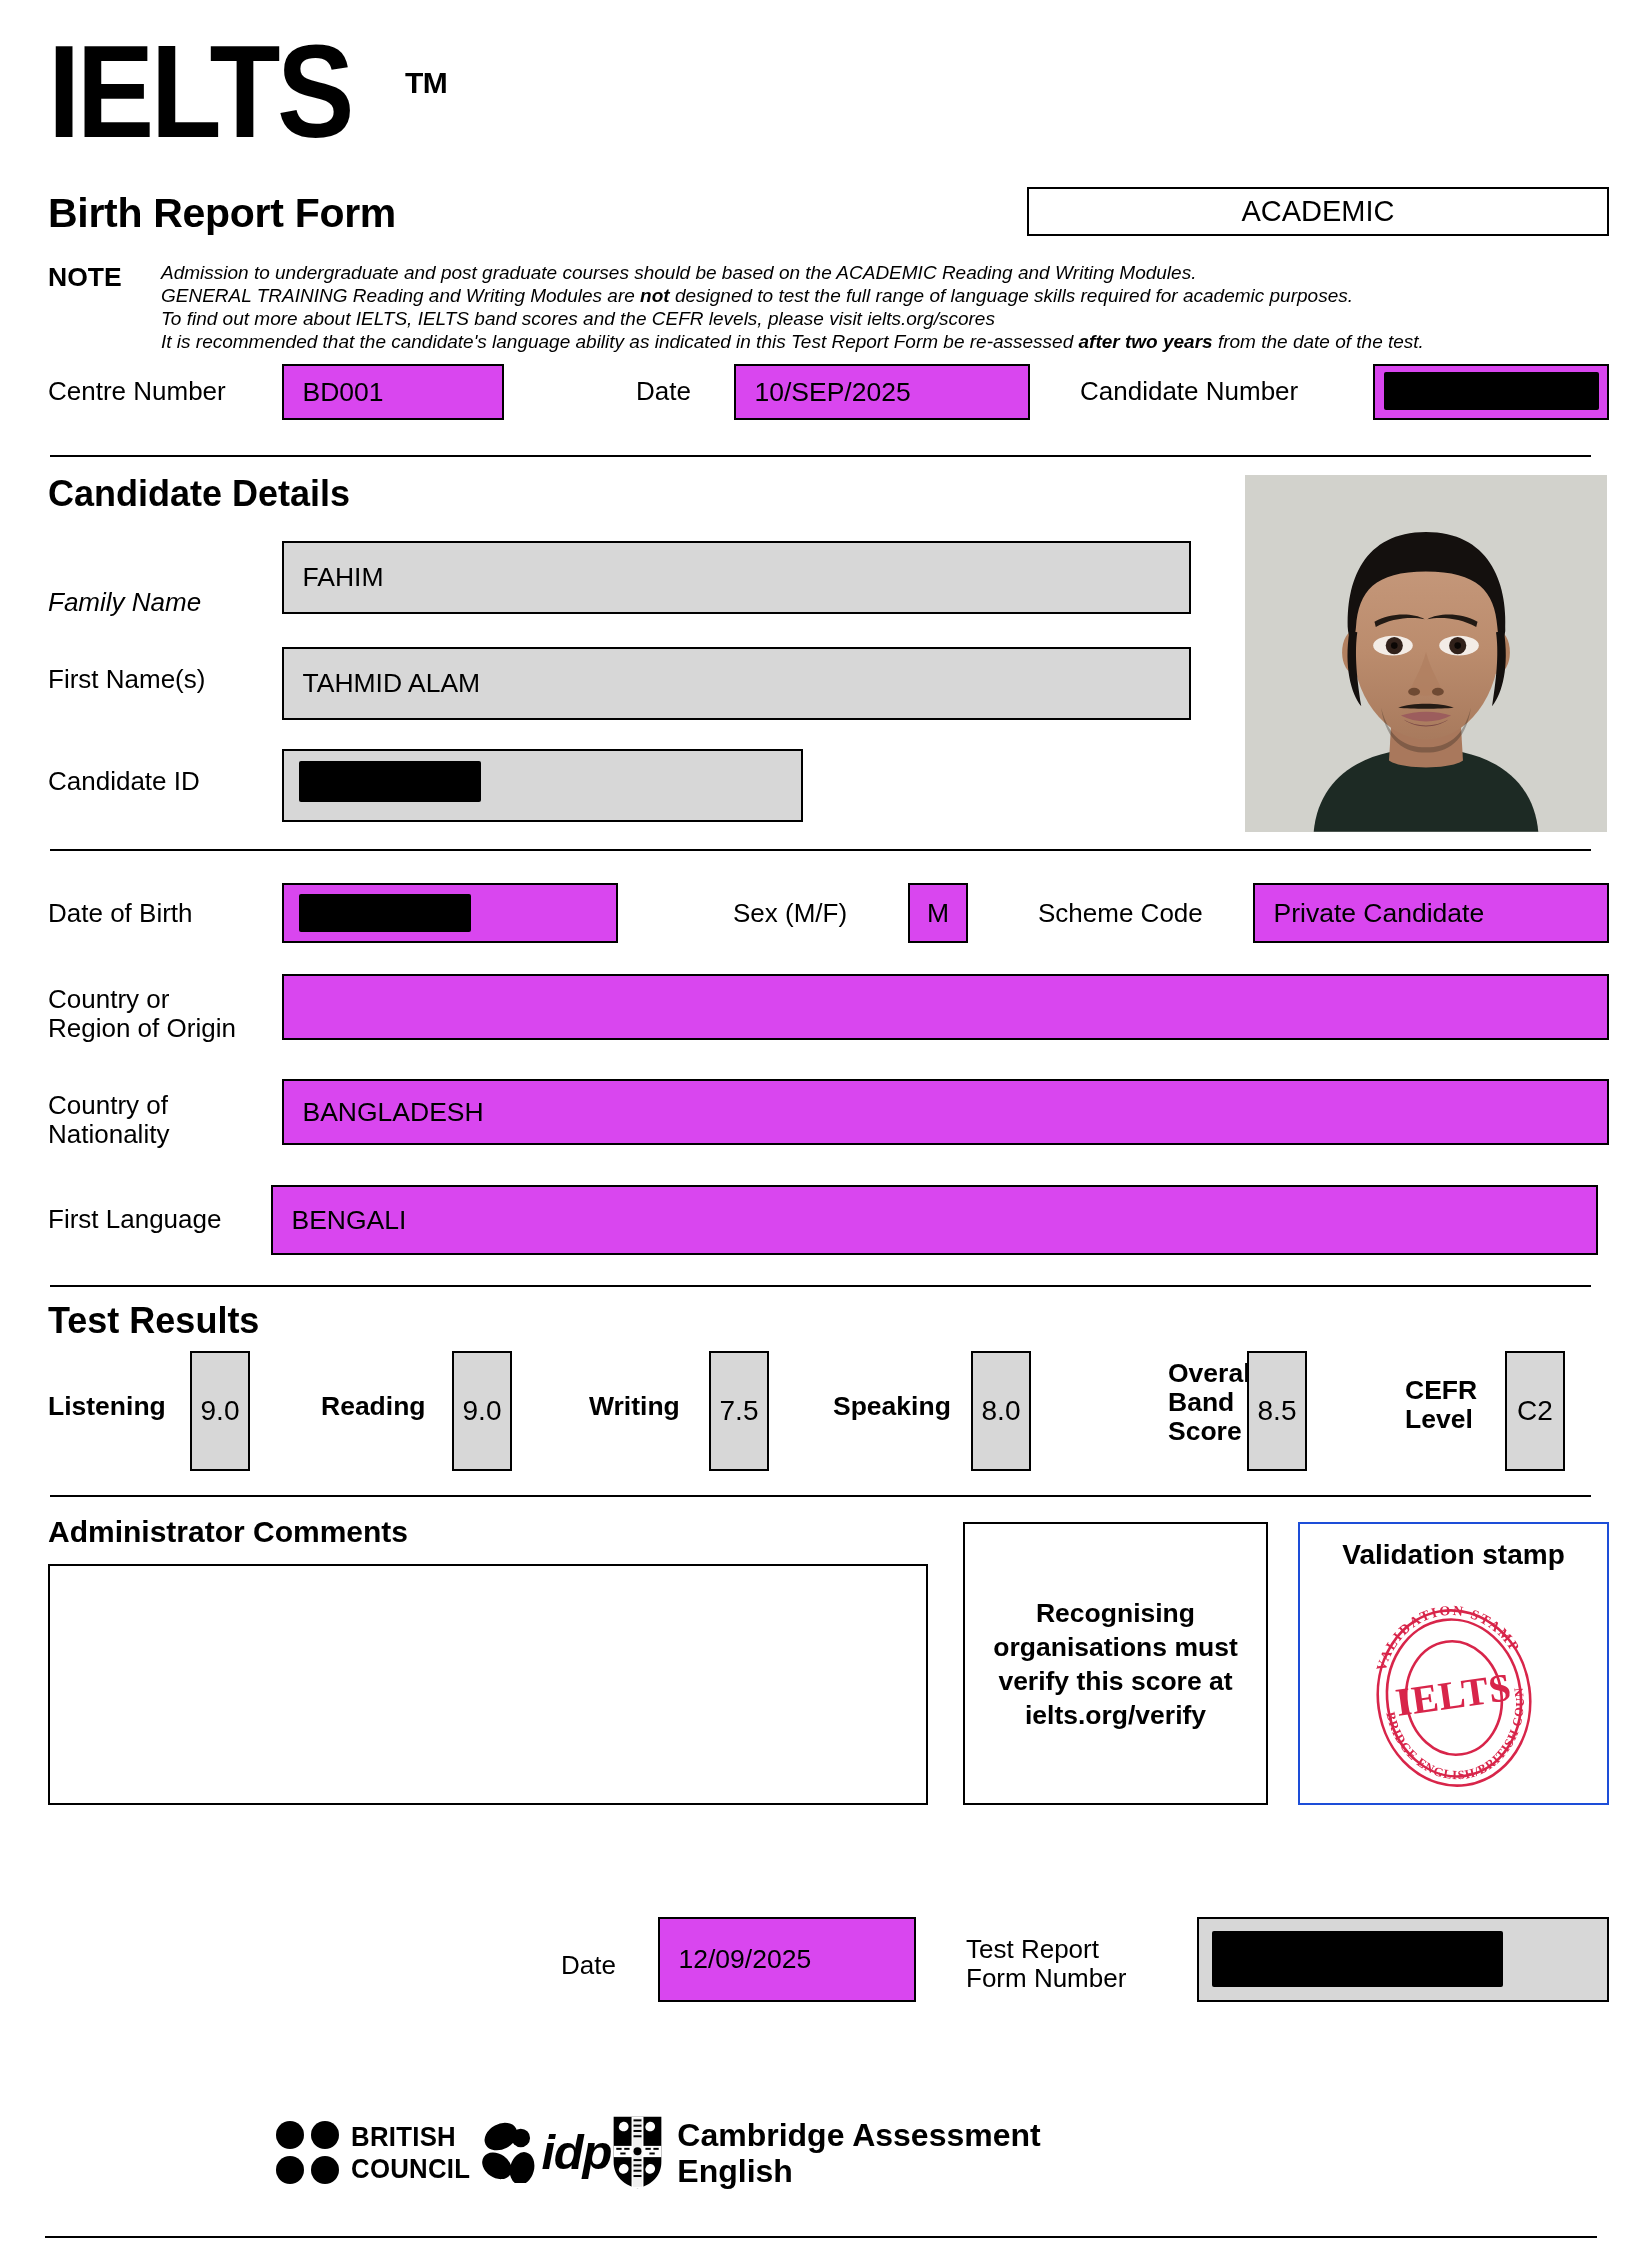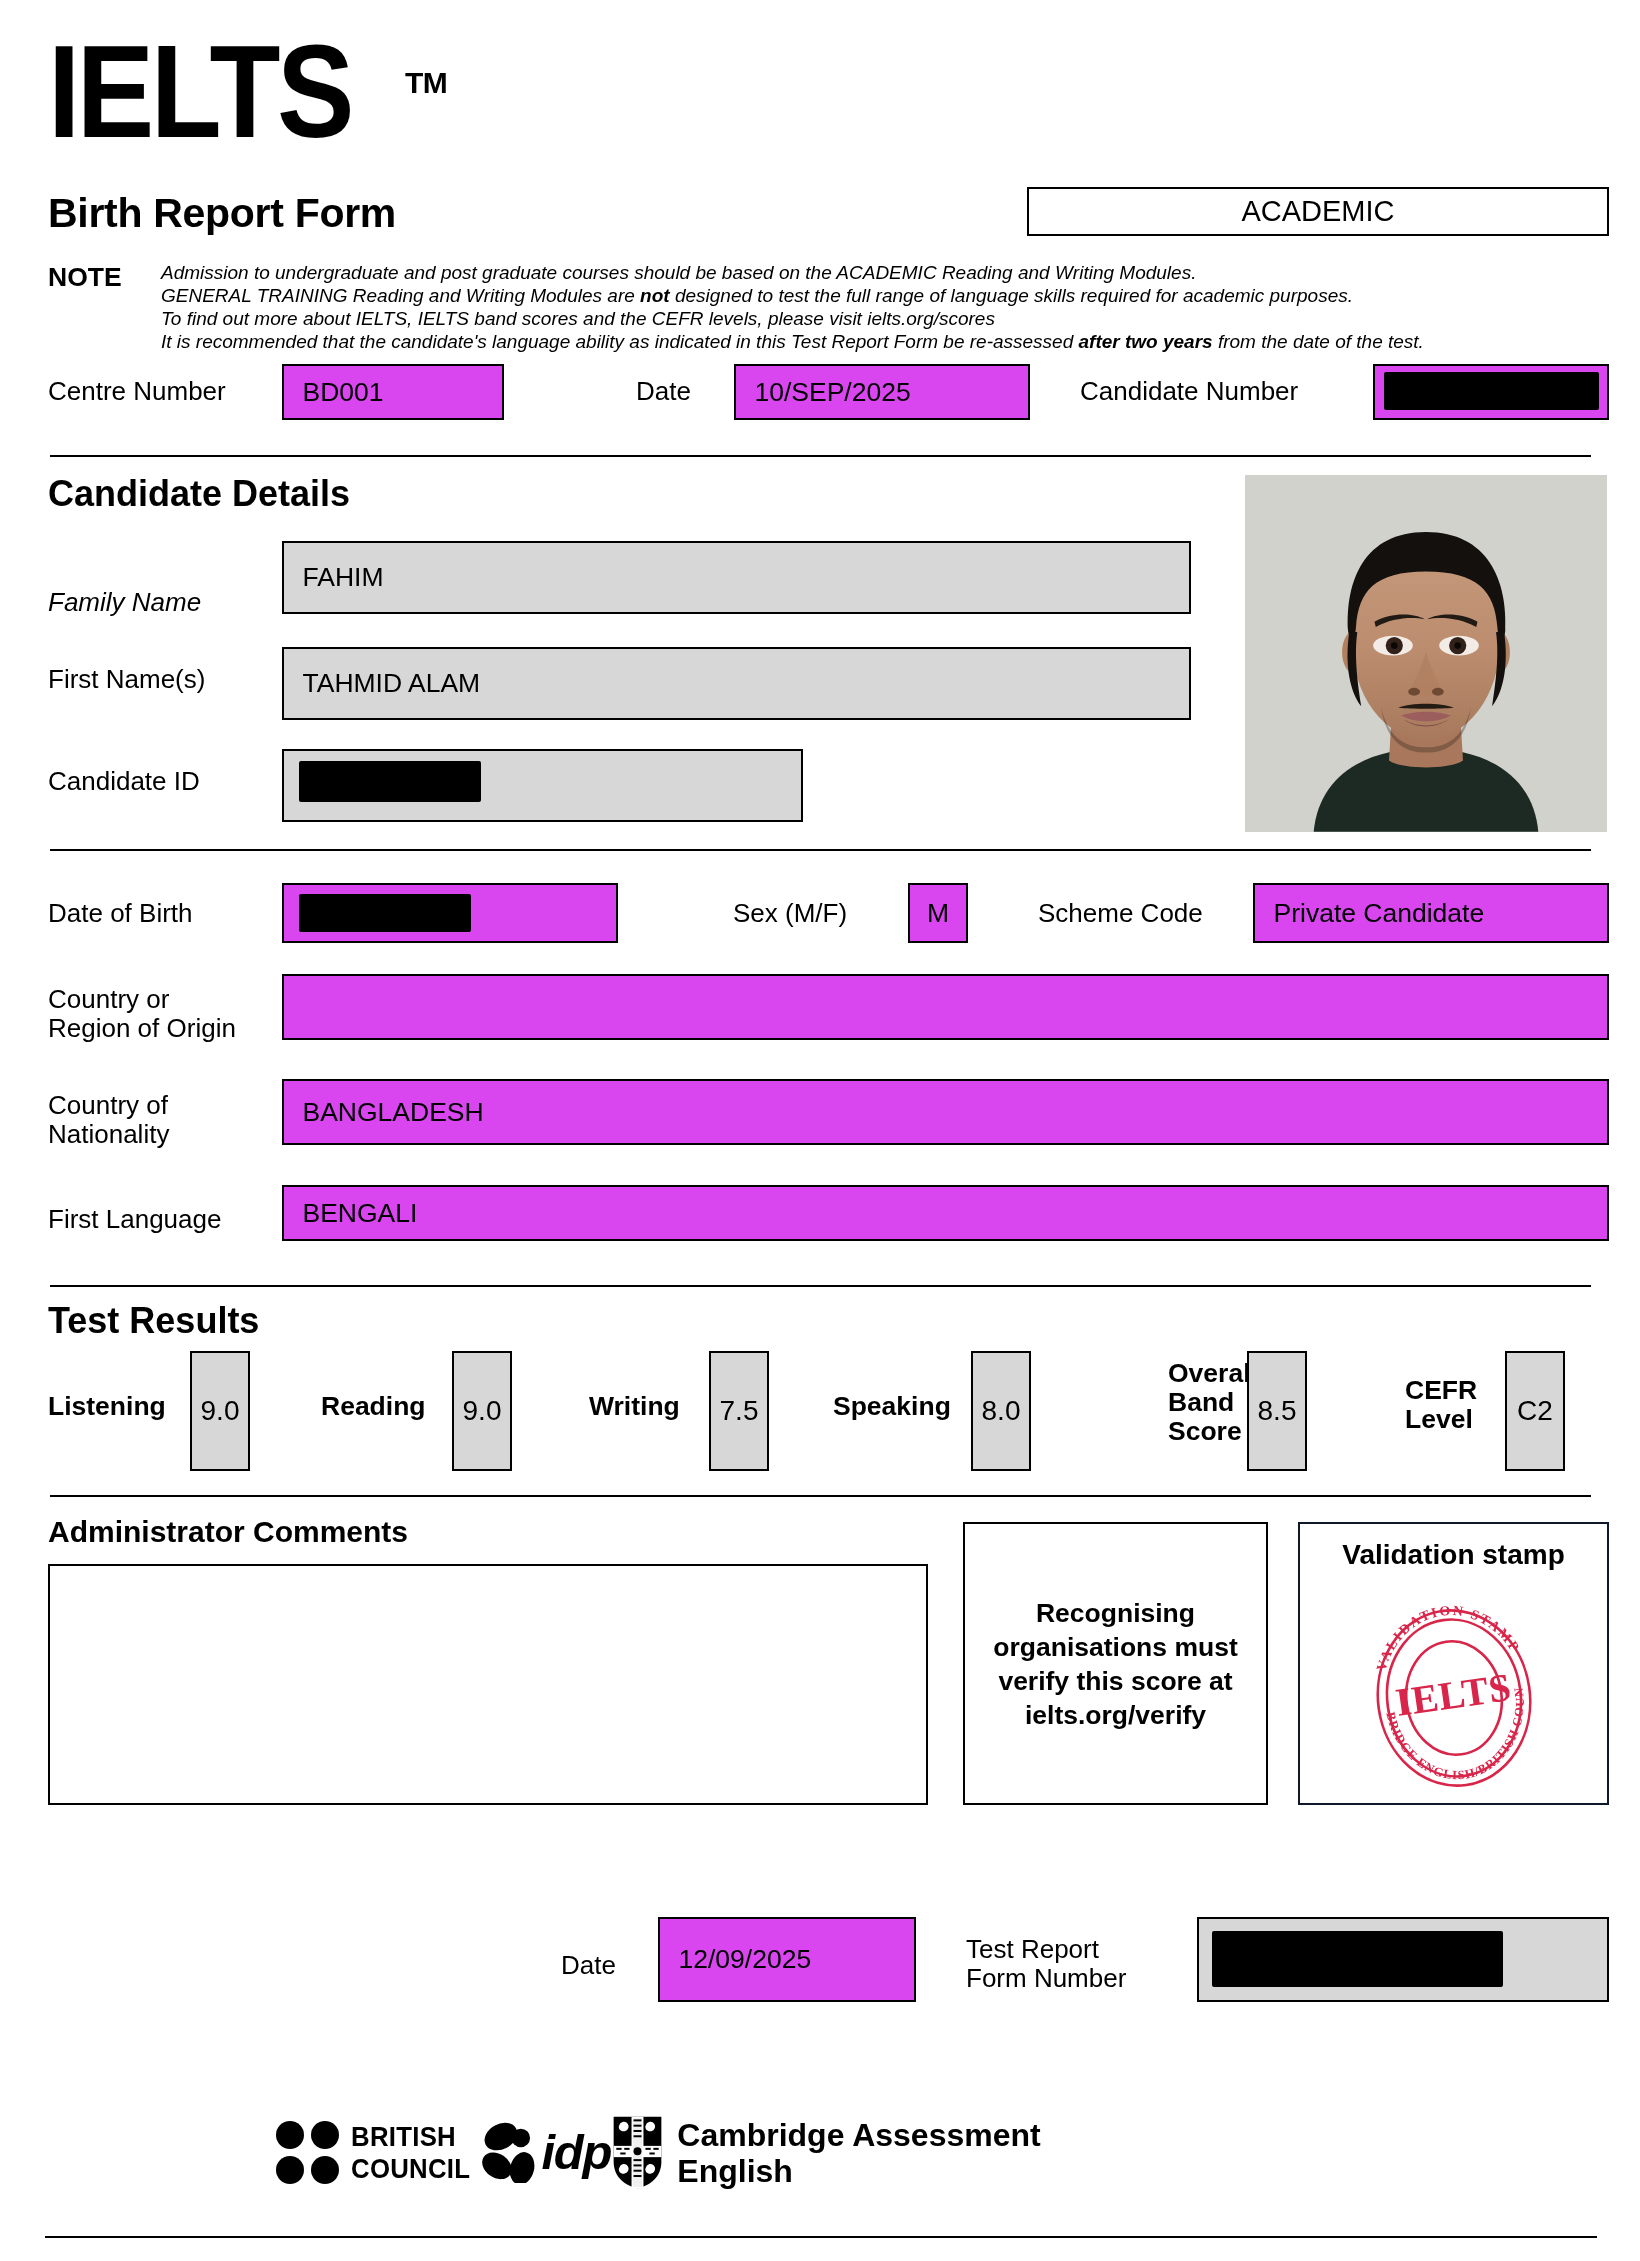--- a/index.html
+++ b/index.html
@@ -199,21 +199,21 @@
     font-size: 26.5px;
     font-weight: bold;
     line-height: 34px;
   }
   .stamp-box {
     position: absolute;
     left: 1298px;
     top: 1522px;
     width: 311px;
     height: 283px;
-    border: 2px solid #0f172a;
+    border: 2px solid #1d4ed8;
     box-sizing: border-box;
   }
   .stamp-title {
     position: absolute;
     left: 0; right: 0;
     top: 14.6px;
     text-align: center;
     font-size: 28px;
     font-weight: bold;
   }
@@ -410,21 +410,21 @@
     <span></span>
   </div>
 
   <div class="lbl" style="left:48px; top:1091px;">Country of
 Nationality</div>
   <div class="fbox" style="left:282px; top:1079px; width:1327px; height:66px;">
     <span>BANGLADESH</span>
   </div>
 
   <div class="lbl" style="left:48px; top:1205px;">First Language</div>
-  <div class="fbox" style="left:282px; top:1185px; width:1327px; height:56px;">
+  <div class="fbox" style="left:271px; top:1185px; width:1327px; height:70px;">
     <span>BENGALI</span>
   </div>
 
   <div class="hr" style="top:1285px;"></div>
 
   <div class="section-title" style="top:1300px;">Test Results</div>
 
   <div class="score-lbl" style="left:48px; top:1392px;">Listening</div>
   <div class="score-box" style="left:190px; top:1351px;">
     <span>9.0</span>

